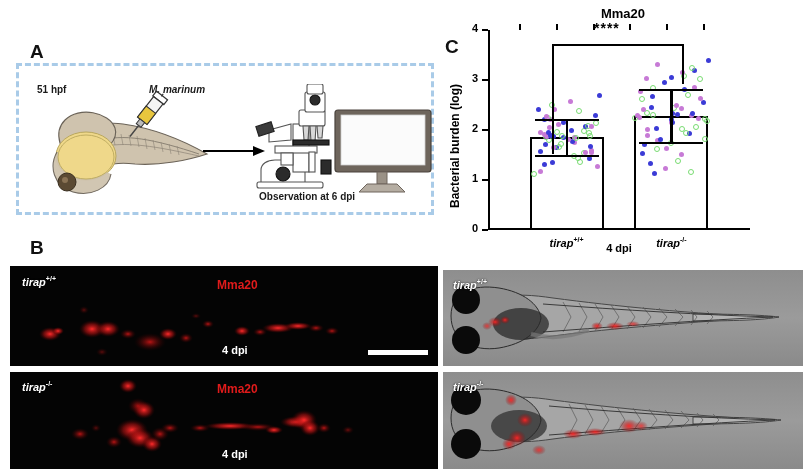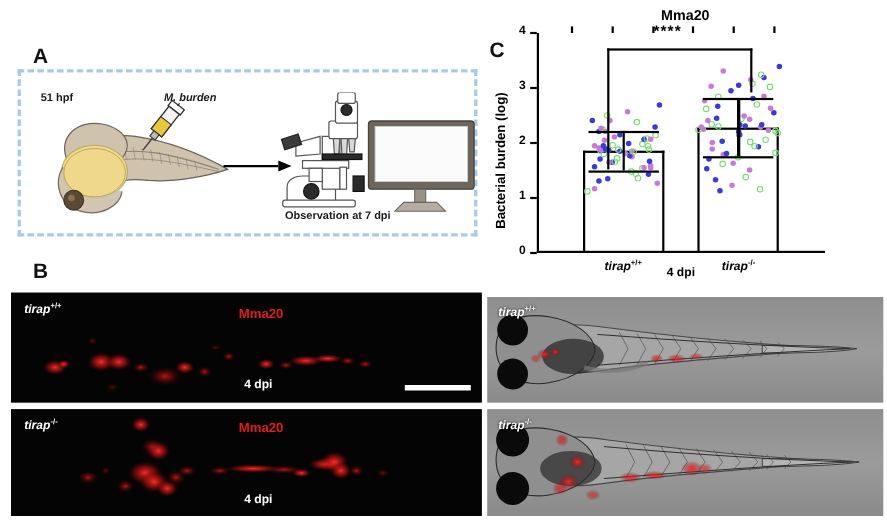--- a/index.html
+++ b/index.html
@@ -60,21 +60,21 @@
 </style>
 </head>
 <body>
 
 <div class="panel-letter" style="left:30px;top:42px;">A</div>
 
 <div id="panelA-box">
 
   <div class="a-label" style="left:18px;top:18px;">51 hpf</div>
 
-  <div class="a-label a-italic" style="left:130px;top:18px;">M. burden</div>
+  <div class="a-label a-italic" style="left:130px;top:18px;">M. marinum</div>
 
   <svg id="fish" viewBox="0 0 180 105">
 
     <path d="M40 72 C 34 40, 56 26, 84 30 C 112 34, 140 44, 168 60 C 150 66, 120 72, 96 70 C 78 68, 62 70, 52 80 Z" fill="#cfc3ae" stroke="#6b6358" stroke-width="1.1"></path>
 
     <path d="M58 48 C 82 38, 118 46, 160 60" fill="none" stroke="#8c8375" stroke-width="1"></path>
     <path d="M60 54 C 84 46, 120 53, 160 62" fill="none" stroke="#8c8375" stroke-width="0.7"></path>
     <g stroke="#8c8375" stroke-width="0.6">
       <line x1="66" y1="43" x2="68" y2="52"></line>
         <line x1="74" y1="41" x2="76" y2="51"></line>
@@ -145,21 +145,21 @@
     </g>
 
     <g>
       <rect x="88" y="26" width="96" height="62" rx="3" fill="#6e655c" stroke="#4a433c" stroke-width="1.2"></rect>
       <rect x="94" y="31" width="84" height="50" fill="#fbfbfb" stroke="#cfcfcf" stroke-width="0.8"></rect>
       <rect x="130" y="88" width="10" height="12" fill="#9a9186" stroke="#6e655c"></rect>
       <path d="M112 108 L158 108 L150 100 L120 100 Z" fill="#b5ada2" stroke="#6e655c" stroke-width="1"></path>
     </g>
   </svg>
 
-  <div class="a-label" style="left:240px;top:125px;">Observation at 7 dpi</div>
+  <div class="a-label" style="left:240px;top:125px;">Observation at 6 dpi</div>
 </div>
 
 <div class="panel-letter" style="left:30px;top:238px;">B</div>
 
 <div class="img-frame" style="left:10px;top:266px;width:428px;height:100px;">
   <svg viewBox="0 0 428 100" style="position:absolute;left:0;top:0;width:428px;height:100px;">
     <defs>
       <radialGradient id="r1">
           <stop offset="0%" stop-color="#ff2b2b" stop-opacity="1"></stop>
         <stop offset="55%" stop-color="#b81212" stop-opacity=".55"></stop>

